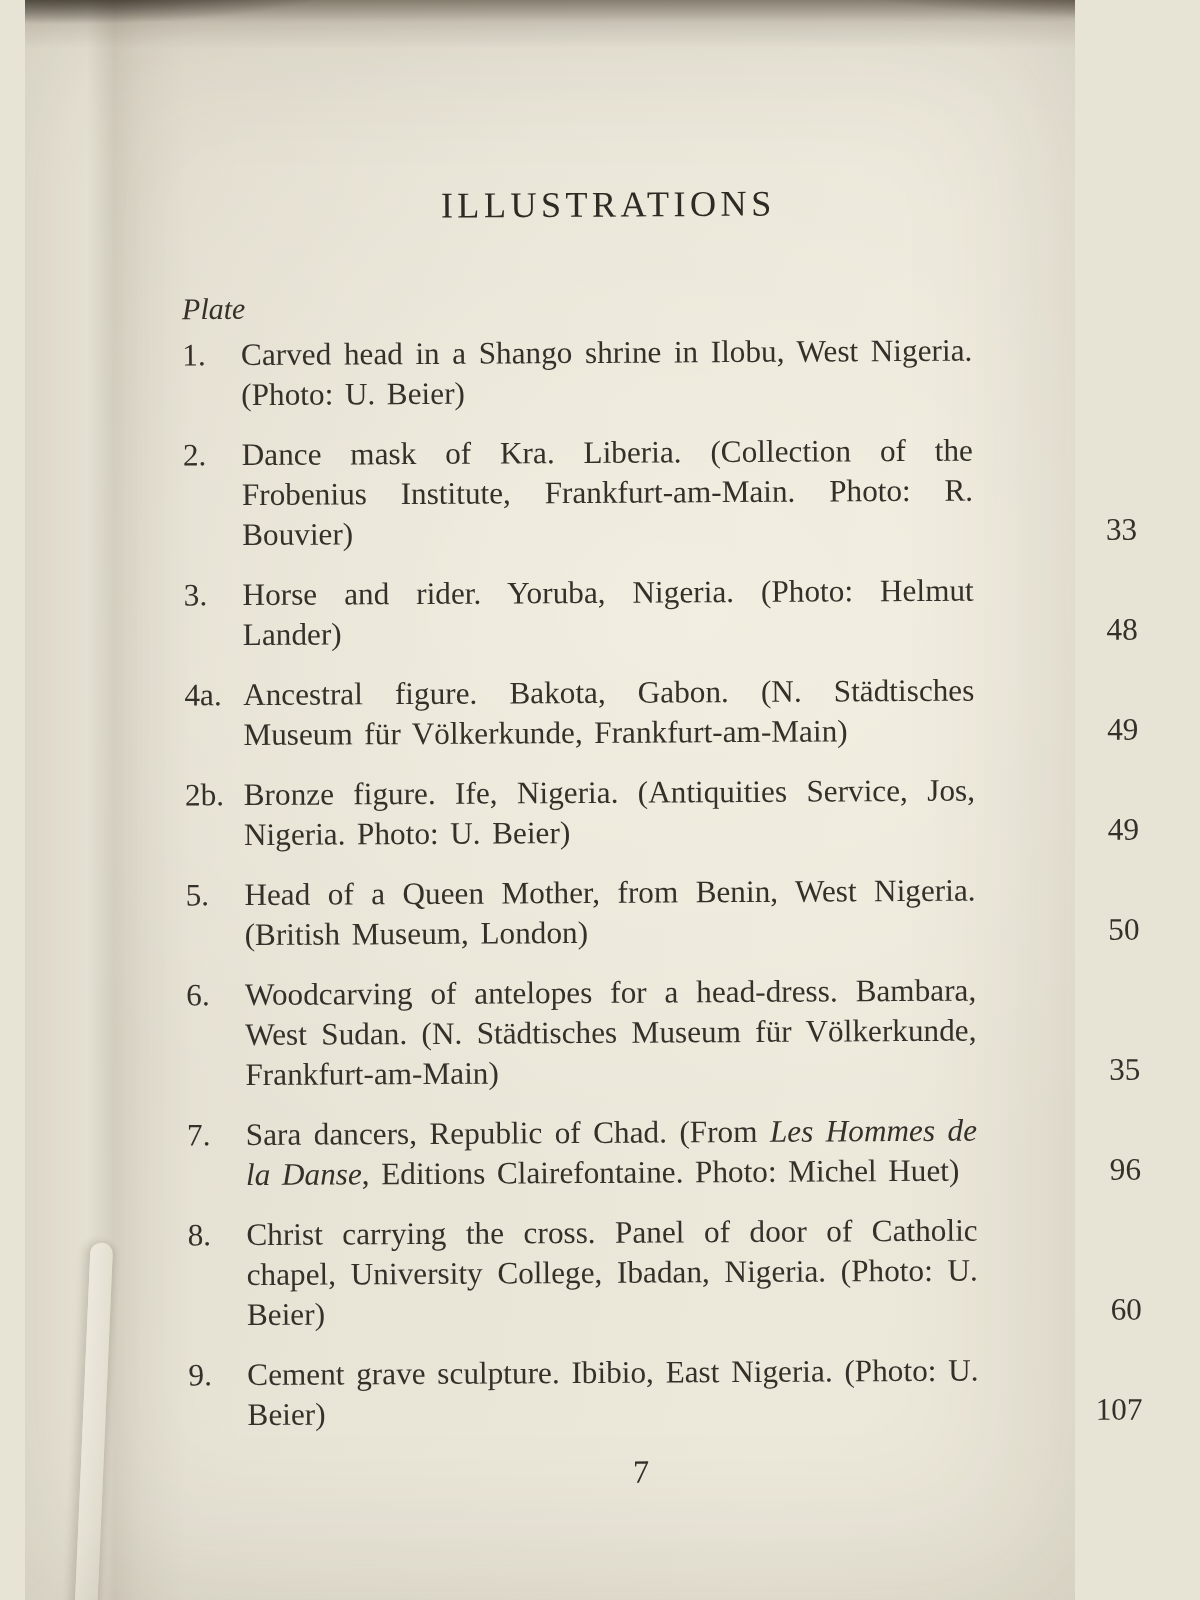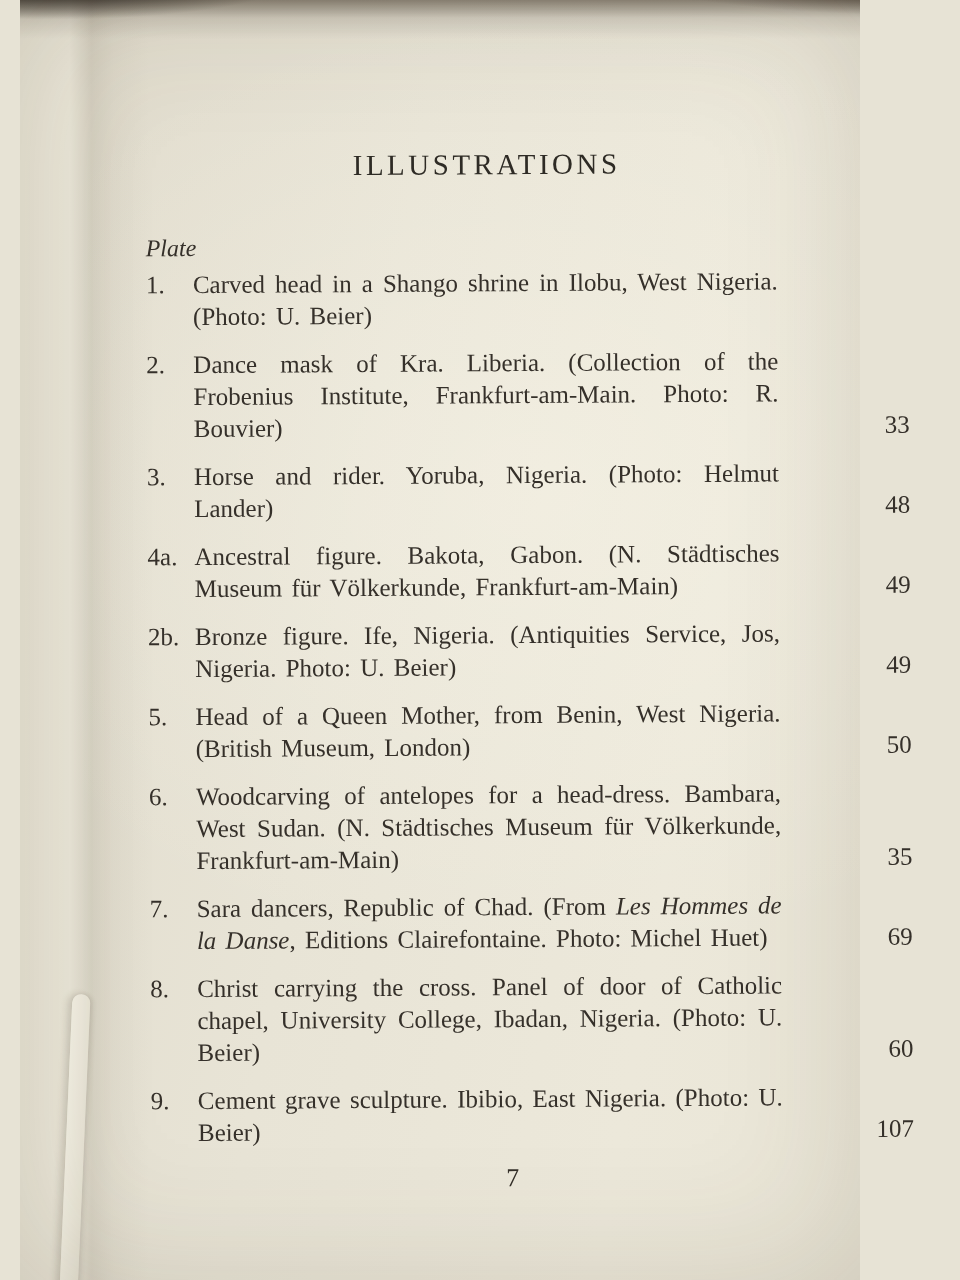--- a/index.html
+++ b/index.html
@@ -165,21 +165,21 @@
           <span class="page-ref"><span>50</span></span>
         </div>
         <div class="entry">
           <span class="plate-num">6.</span>
           <span class="entry-text"><span>Woodcarving of antelopes for a head-dress. Bambara, West Sudan. (N. Städtisches Museum für Völkerkunde, Frankfurt-am-Main)</span></span>
           <span class="page-ref"><span>35</span></span>
         </div>
         <div class="entry">
           <span class="plate-num">7.</span>
           <span class="entry-text"><span>Sara dancers, Republic of Chad. (From </span><span class="it">Les Hommes de la Danse</span><span>, Editions Clairefontaine. Photo: Michel Huet)</span></span>
-          <span class="page-ref"><span>69</span></span>
+          <span class="page-ref"><span>96</span></span>
         </div>
         <div class="entry">
           <span class="plate-num">8.</span>
           <span class="entry-text"><span>Christ carrying the cross. Panel of door of Catholic chapel, University College, Ibadan, Nigeria. (Photo: U. Beier)</span></span>
           <span class="page-ref"><span>60</span></span>
         </div>
         <div class="entry">
           <span class="plate-num">9.</span>
           <span class="entry-text"><span>Cement grave sculpture. Ibibio, East Nigeria. (Photo: U. Beier)</span></span>
           <span class="page-ref"><span>107</span></span>

